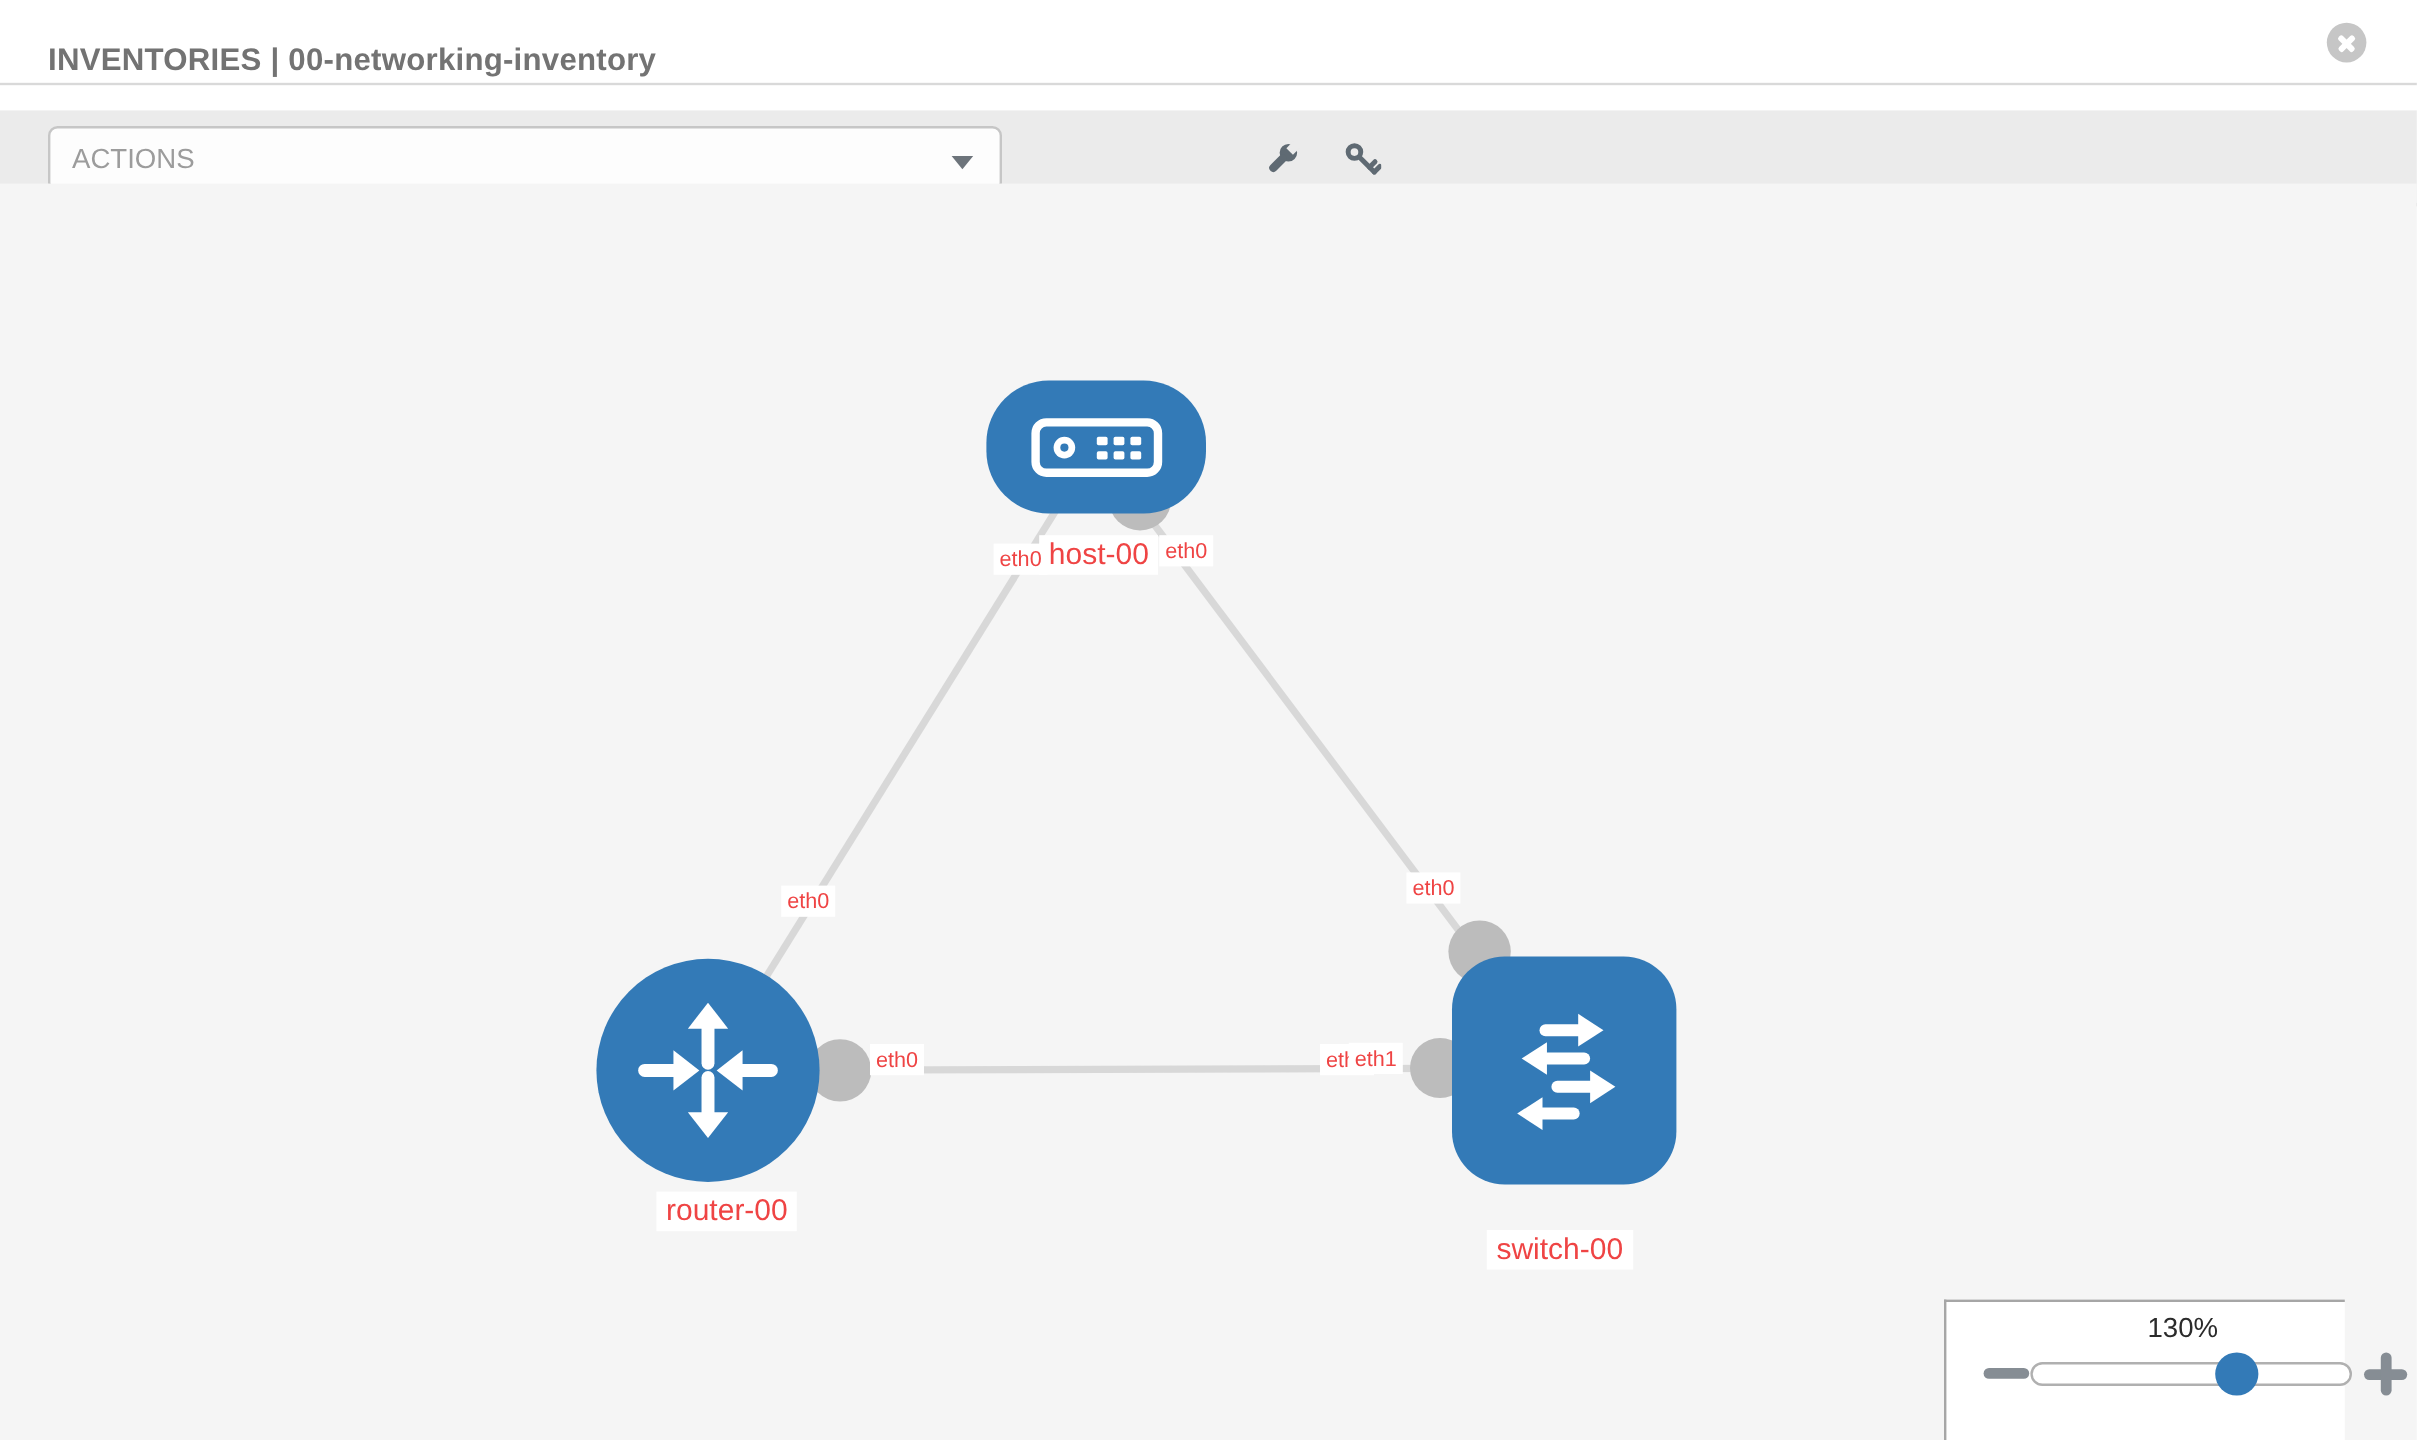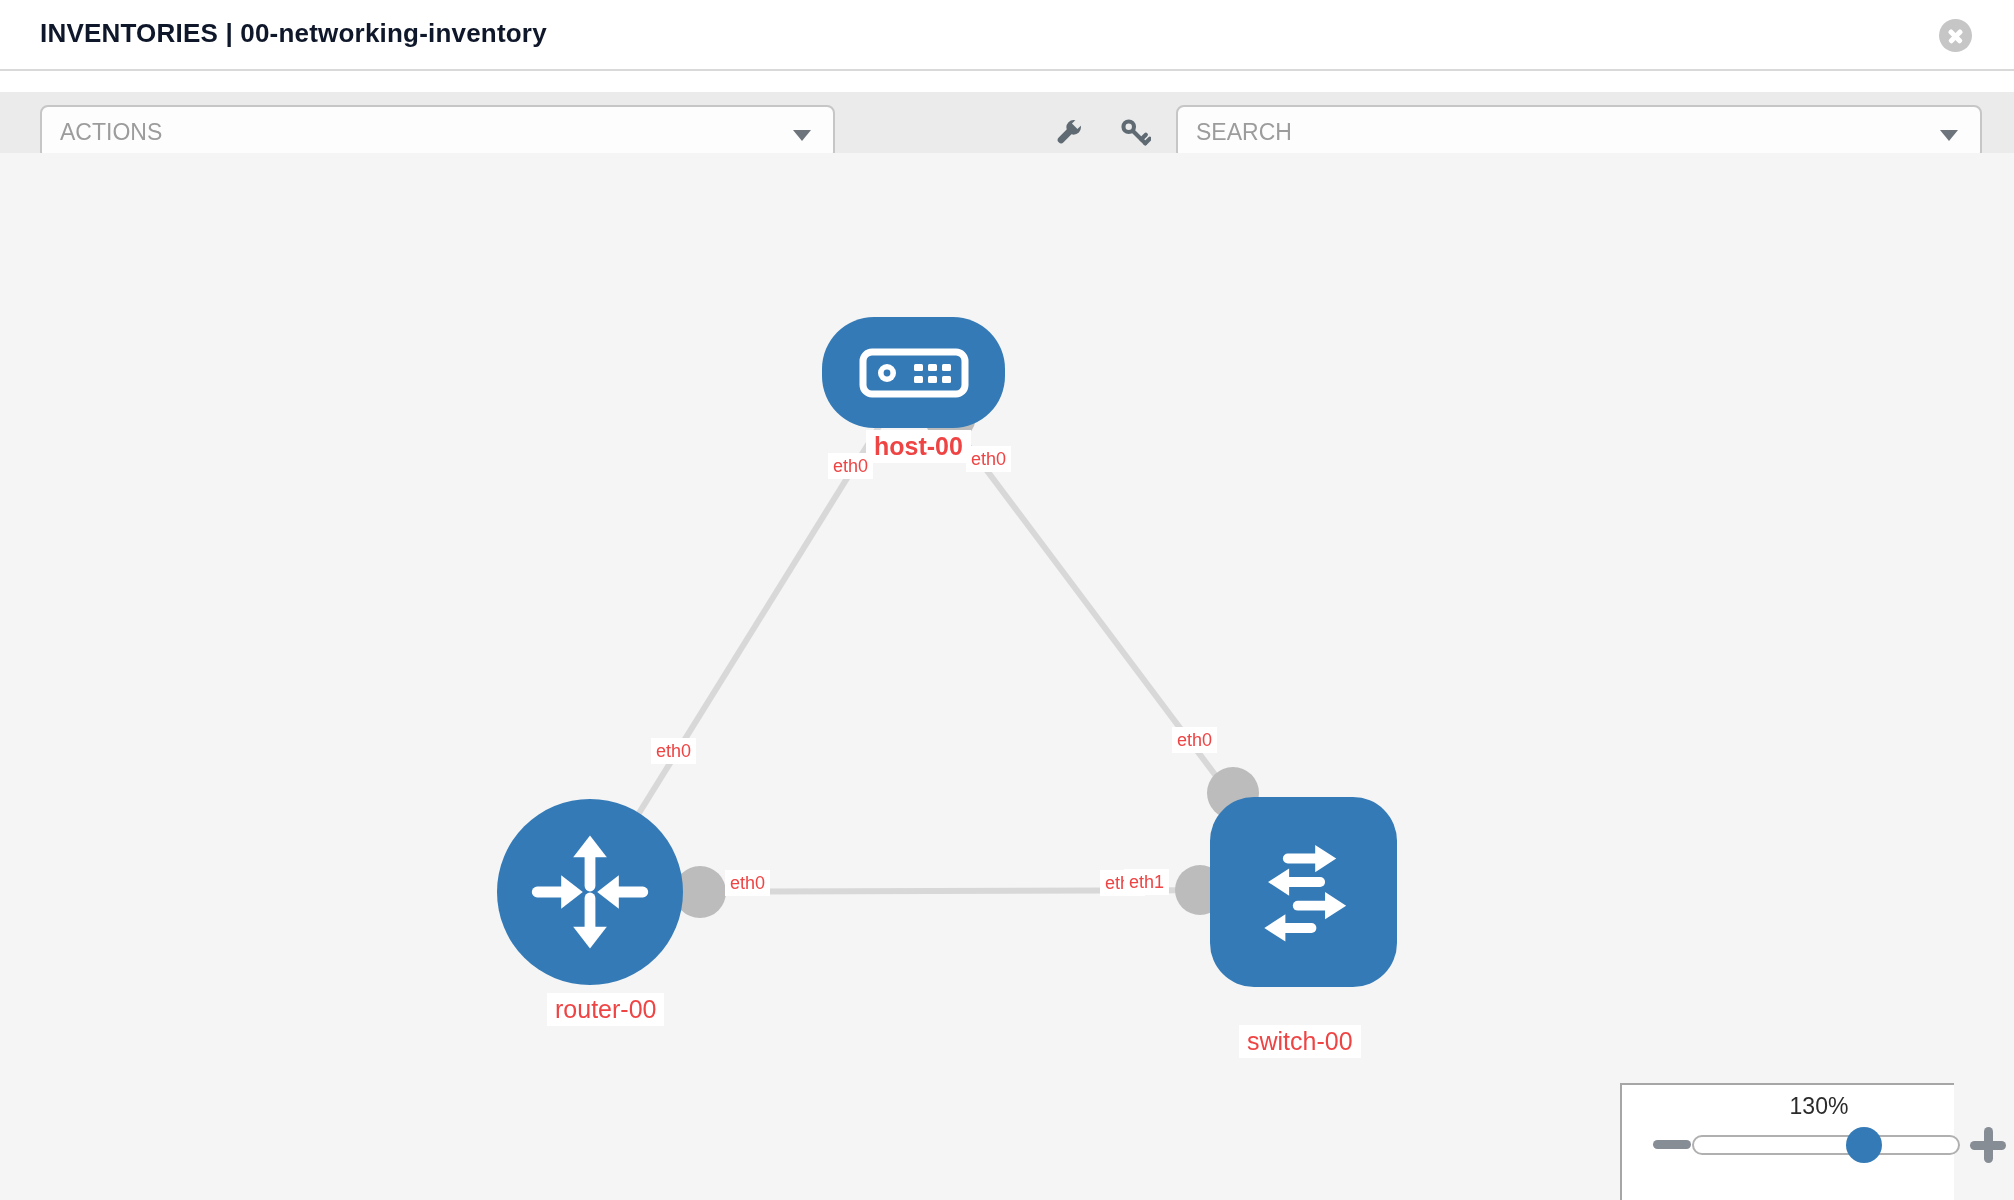--- a/index.html
+++ b/index.html
@@ -2,22 +2,22 @@
 <html><head>
 <meta charset="utf-8">
 <style>
   * { margin:0; padding:0; box-sizing:border-box; }
   html,body { width:2014px; height:1200px; overflow:hidden;
     font-family:"Liberation Sans", sans-serif; background:#ffffff; }
 
   
   .app-header { position:absolute; left:0; top:0; width:2014px; height:71px;
     background:#ffffff; border-bottom:2px solid #d9d9d9; }
-  .app-title { position:absolute; left:40px; top:18px; font-size:26px; font-weight:bold;
-    color:#0f172a; letter-spacing:0.2px; }
+  .app-title { position:absolute; left:40px; top:34px; font-size:26px; font-weight:bold;
+    color:#737373; letter-spacing:0.2px; }
   .close-btn { position:absolute; right:42px; top:19px; width:33px; height:33px;
     border-radius:50%; background:#c6c6c6; cursor:pointer; }
   .close-btn::before, .close-btn::after { content:""; position:absolute; left:8px; top:14.5px;
     width:17px; height:4.5px; background:#ffffff; border-radius:2px; }
   .close-btn::before { transform:rotate(45deg); }
   .close-btn::after  { transform:rotate(-45deg); }
 
   
   .toolbar { position:absolute; left:0; top:73px; width:2014px; height:80px;
     background:#ebebeb; border-bottom:3px solid #bfbfbf;margin-top:19px; }
@@ -90,24 +90,20 @@
 
   <svg class="tool-icon icon-key" viewBox="0 0 28 28">
     <g stroke="#5f6a73" stroke-width="3.6" fill="none" stroke-linecap="round">
       <circle cx="8.5" cy="8.5" r="4.6"></circle>
       <path d="M12.2,12.2 L23,23"></path>
       <path d="M19.5,19.5 L23.5,15.5"></path>
       <path d="M23,23 L27,19"></path>
     </g>
   </svg>
 
-  <div class="dropdown dd-search">
-    <span>SEARCH</span>
-    <span class="caret"></span>
-  </div>
 </div>
 
 <div class="canvas">
 
   <svg class="graph-svg" width="2014" height="1047" viewBox="0 0 2014 1047">
 
     <g stroke="#d8d8d8" stroke-width="6">
       <line x1="913" y1="219" x2="590" y2="739"></line>
       <line x1="913" y1="219" x2="1303" y2="739"></line>
       <line x1="590" y1="739" x2="1303" y2="737"></line>
@@ -164,21 +160,21 @@
       </g>
       <g fill="#ffffff">
         <polygon points="76,23 59,12 59,34"></polygon>
         <polygon points="21,42 38,31 38,53"></polygon>
         <polygon points="84,61 67,50 67,72"></polygon>
         <polygon points="18,79 35,68 35,90"></polygon>
       </g>
     </svg>
   </div>
 
-  <div class="chip node-label" style="left:866px; top:277px;font-weight:bold;">host-00</div>
+  <div class="chip node-label" style="left:866px; top:293px;">host-00</div>
   <div class="chip node-label" style="left:547px; top:840px;">router-00</div>
   <div class="chip node-label" style="left:1239px; top:840px;margin-top:32px;">switch-00</div>
 
   <div class="chip" style="left:828px; top:300px;">eth0</div>
   <div class="chip" style="left:966px; top:293px;">eth0</div>
   <div class="chip" style="left:651px; top:585px;">eth0</div>
   <div class="chip" style="left:1172px; top:574px;">eth0</div>
   <div class="chip" style="left:725px; top:717px;">eth0</div>
   <div class="chip" style="left:1100px; top:717px; z-index:1;">eth0</div>
   <div class="chip" style="left:1124px; top:716px; z-index:2;">eth1</div>

